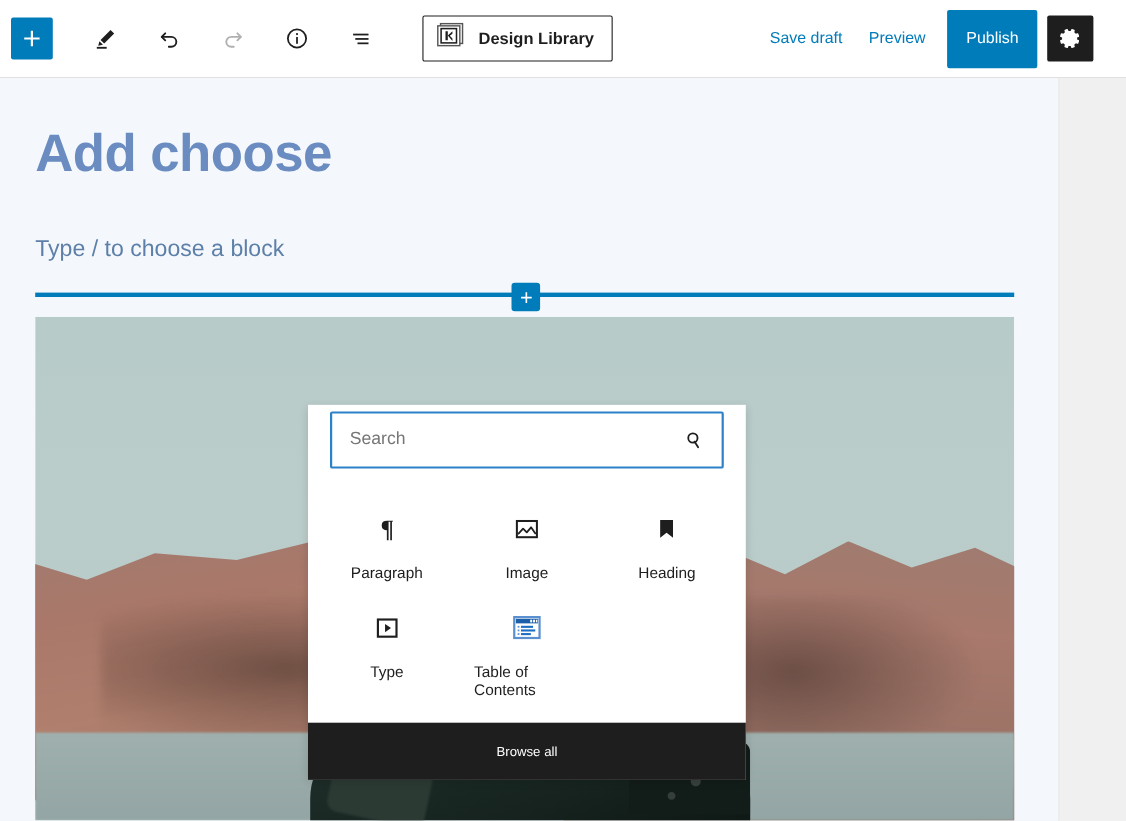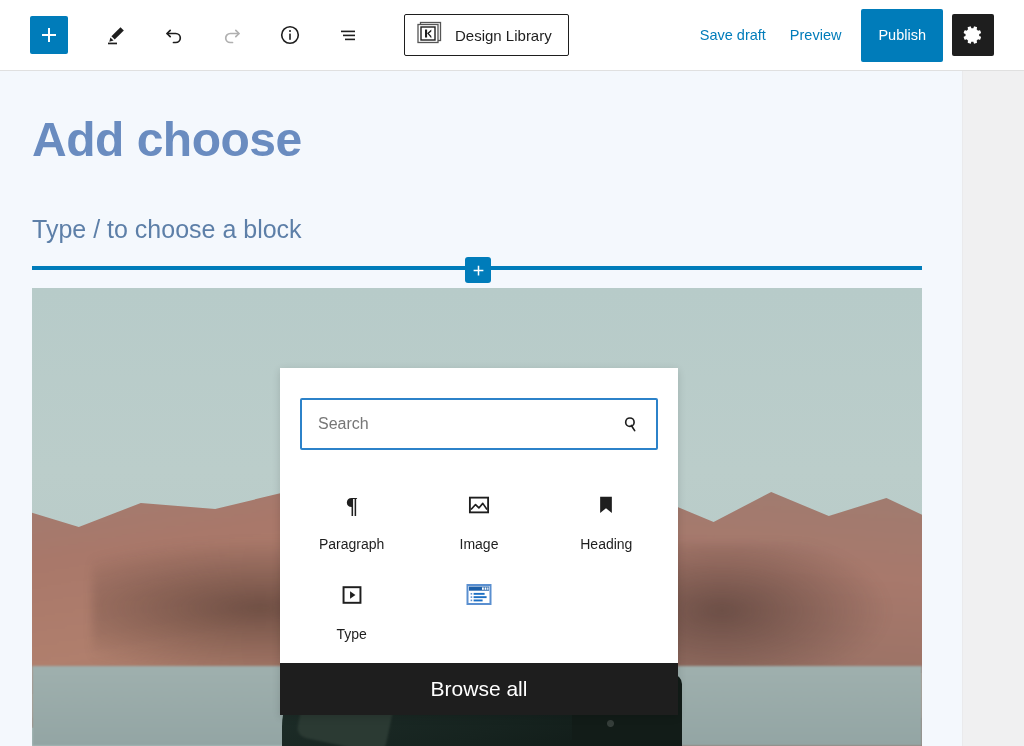--- a/index.html
+++ b/index.html
@@ -15,21 +15,21 @@
   
   #toolbar {
     position: absolute; left: 0; top: 0;
     width: 1024px; height: 71px;
     background: #ffffff;
     border-bottom: 1px solid #e0e0e0;
     display: flex; align-items: center;
   }
   #toolbar-left {
     display: flex; align-items: center;
-    padding-left: 30px; gap: 16px;
+    padding-left: 10px; gap: 16px; font-weight: bold;
   }
   .tb-btn {
     width: 40px; height: 40px;
     display: flex; align-items: center; justify-content: center;
     background: transparent; border: none; cursor: pointer;
     color: #1e1e1e;
   }
   .tb-btn.spaced { margin-right: 2px; }
   #btn-add {
     width: 38px; height: 38px;
@@ -94,21 +94,21 @@
   }
 
   #post-title {
     position: absolute; left: 32px; top: 45px;
     font-size: 48px; font-weight: bold;
     color: #6a8cc0; letter-spacing: -0.5px;
     line-height: 1;
   }
   #block-placeholder {
     position: absolute; left: 32px; top: 144px;
-    font-size: 25px; color: #5d7fa8;
+    font-size: 21px; color: #5d7fa8;
   }
 
   
   #inserter-line {
     position: absolute; left: 32px; top: 195px;
     width: 890px; height: 4px; background: #007cba;
   }
   #inserter-plus {
     position: absolute; left: 465px; top: 186px;
     width: 26px; height: 26px;
@@ -205,21 +205,21 @@
   }
 
   
   #inserter-popup {
     position: absolute; left: 280px; top: 297px;
     width: 398px;
     background: #ffffff;
     box-shadow: 0 2px 8px rgba(0,0,0,0.14);
     z-index: 50;
   }
-  #inserter-search-wrap { padding: 30px 20px 8px 20px; }
+  #inserter-search-wrap { padding: 6px 20px 8px 20px; }
   #inserter-search-box {
     position: relative;
     border: 2px solid #2c82c9; border-radius: 2px;
     height: 52px; display: flex; align-items: center;
     background: #fff;
   }
   #inserter-search-input {
     border: none; outline: none;
     font-size: 16px; color: #1e1e1e;
     padding: 0 44px 0 16px; width: 100%; height: 100%;
@@ -253,21 +253,21 @@
   .block-label {
     margin-top: 14px;
     font-size: 14px; color: #1e1e1e;
     line-height: 1.25;
     max-width: 96px;
   }
   #browse-all-btn {
     width: 100%; height: 52px;
     background: #1e1e1e; color: #ffffff;
     border: none; cursor: pointer;
-    font-size: 21px;
+    font-size: 12px;
     font-family: "Liberation Sans", sans-serif;
     display: flex; align-items: center; justify-content: center;
   }
 </style>
 </head>
 <body>
 
 <div id="toolbar">
 
   <div id="toolbar-left">
@@ -434,20 +434,21 @@
             <rect x="19.6" y="5.4" width="1.8" height="2.4" fill="#ffffff"></rect>
             <rect x="22.2" y="5.4" width="1.3" height="2.4" fill="#ffffff"></rect>
             <rect x="5.6" y="11" width="1.6" height="1.6" fill="#5a8fd0"></rect>
             <rect x="8.6" y="10.9" width="11" height="1.9" fill="#1c6fc4"></rect>
             <rect x="5.6" y="14.3" width="1.6" height="1.6" fill="#5a8fd0"></rect>
             <rect x="8.6" y="14.2" width="13" height="1.9" fill="#1c6fc4"></rect>
             <rect x="5.6" y="17.6" width="1.6" height="1.6" fill="#5a8fd0"></rect>
             <rect x="8.6" y="17.5" width="9" height="1.9" fill="#1c6fc4"></rect>
           </svg>
         </div>
+        <div class="block-label">Table of Contents</div>
       </div>
 
     </div>
 
     <button id="browse-all-btn">Browse all</button>
   </div>
 </div>
 
 <div id="right-rail"></div>
 

